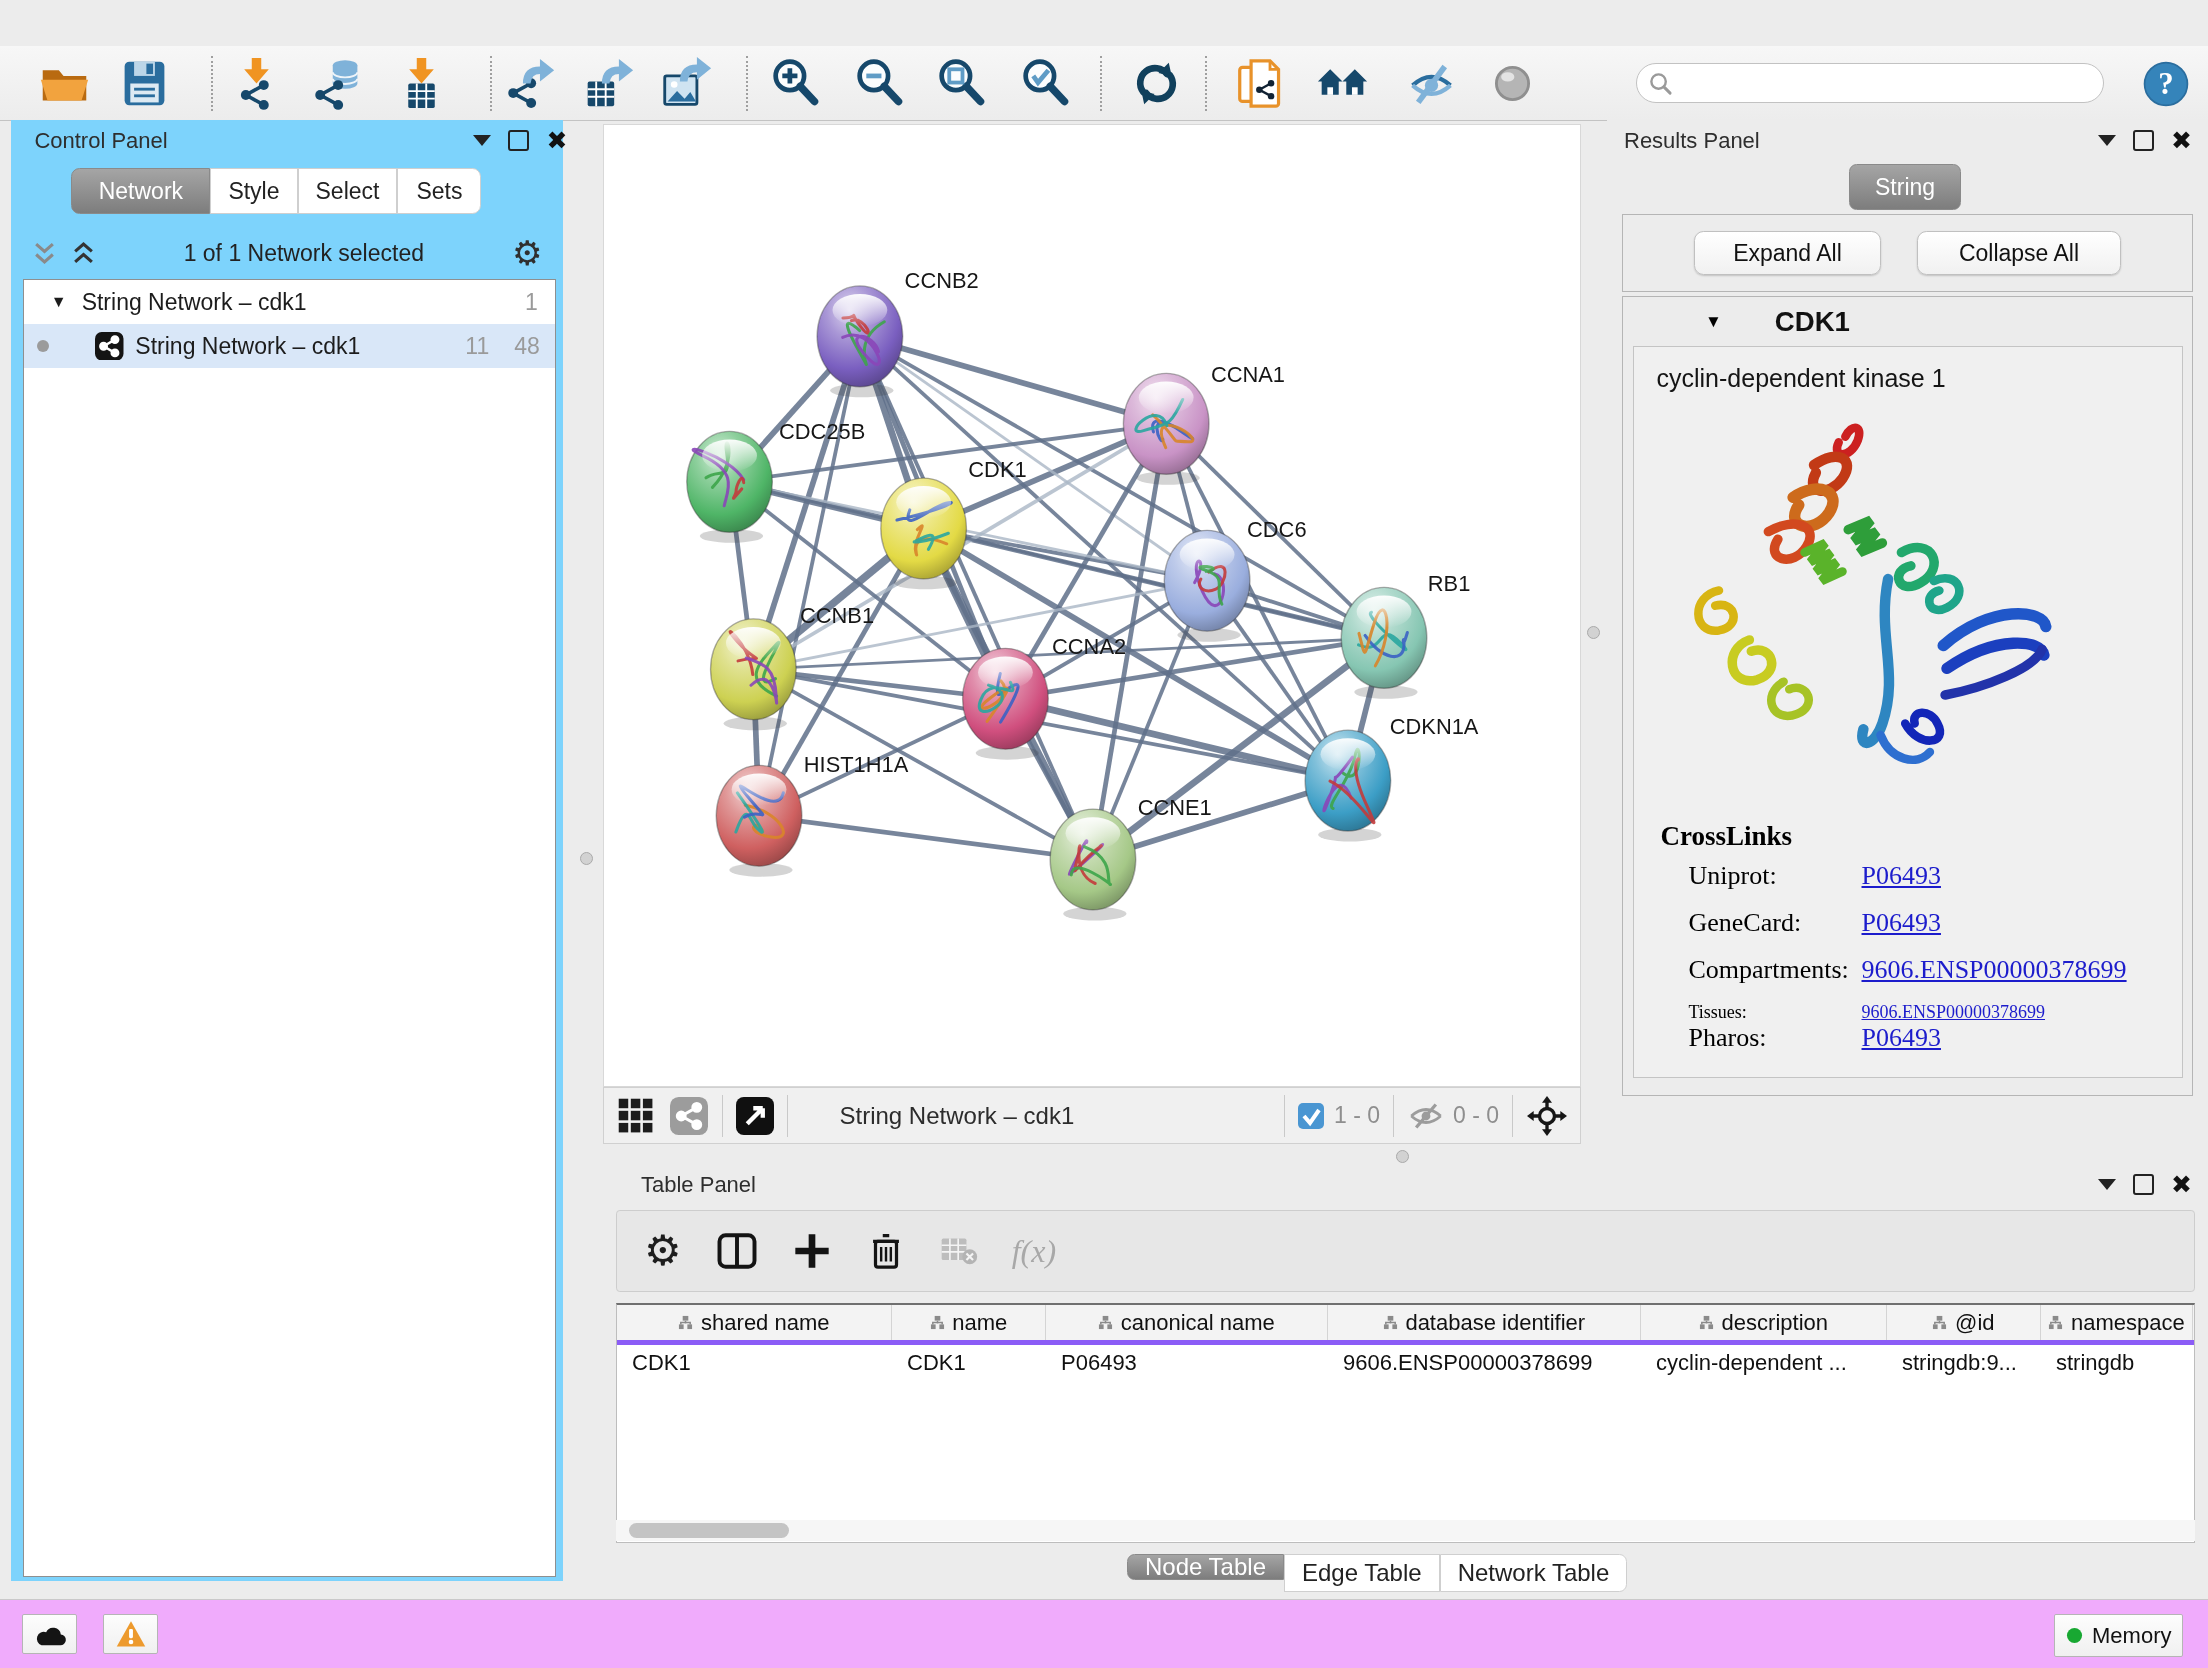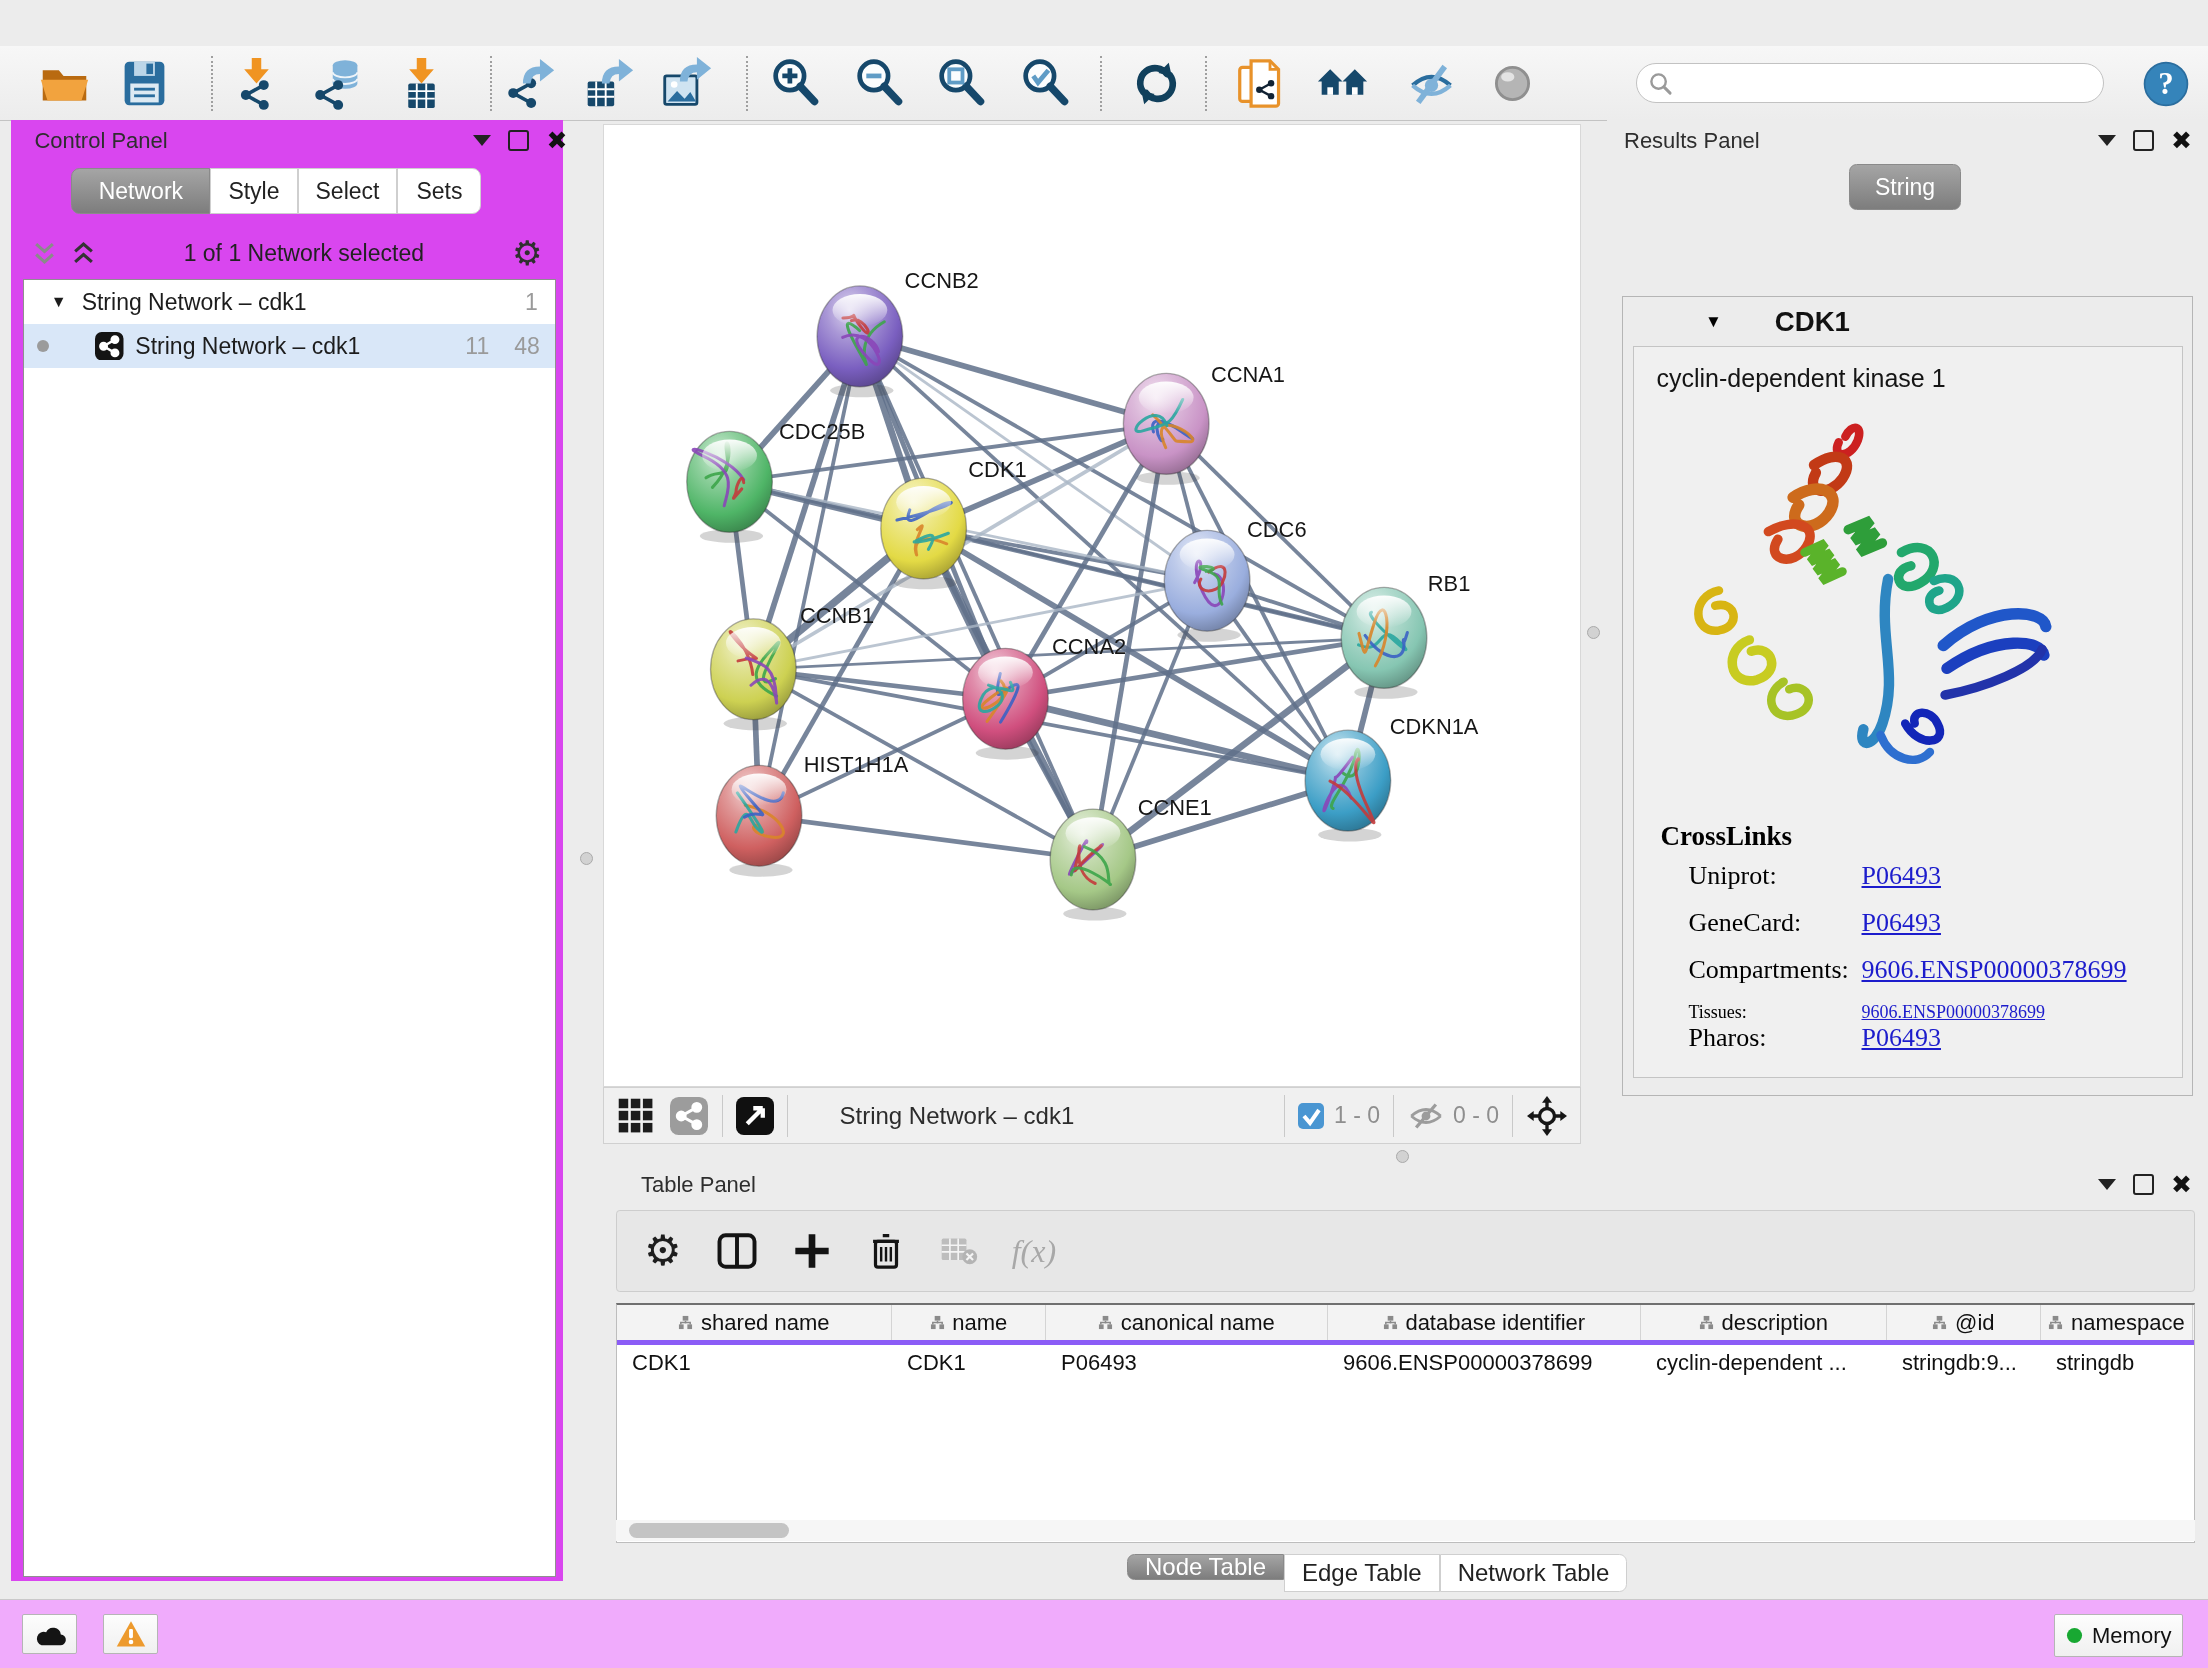--- a/index.html
+++ b/index.html
@@ -26,21 +26,21 @@
   
   .phead{font-size:22px;color:#2e2e2e;}
   .phbtns{display:flex;align-items:center;gap:17px;}
   .ph-caret{width:0;height:0;border-left:9.5px solid transparent;border-right:9.5px solid transparent;border-top:11.4px solid #222;}
   .ph-float{width:17px;height:17px;border:2.9px solid #222;border-radius:2.9px;}
   .ph-close{font-size:25px;font-weight:bold;color:#111;line-height:17px;font-family:"DejaVu Sans",sans-serif;}
   .segtab{display:inline-flex;align-items:center;justify-content:center;height:46px;
     background:#fff;border:1px solid #cfcfcf;font-size:23px;color:#222;cursor:pointer;box-sizing:border-box;padding:8px 17px;}
   .segtab.active{background:linear-gradient(#a5a5a5,#7d7d7d);color:#fff;border-color:#8a8a8a;}
   
-  .cpanel{left:11.4px;top:120px;width:552px;height:1461px;background:#d946ef;}
+  .cpanel{left:11.4px;top:120px;width:552px;height:1461px;background:#7dd3fc;}
   .treewrap{left:11.4px;top:159px;width:533px;height:1298px;background:#fff;border:1.9px solid #8f8f8f;box-sizing:border-box;}
   .trow{position:relative;height:44px;display:flex;align-items:center;font-size:23px;color:#1c1c1c;}
   .trow .cnt{color:#9a9a9a;}
   .trow.sel{background:#d9e7f8;}
   
   .canvas{left:603px;top:124px;width:978px;height:963px;background:#fff;border:1px solid #d8d8d8;box-sizing:border-box;}
   .netbar{left:603px;top:1087px;width:978px;height:57px;background:#f0f0f0;
     border:1px solid #d0d0d0;box-sizing:border-box;display:flex;align-items:center;}
   .nbsep{width:0;height:42px;border-left:1px solid #c9c9c9;margin:0 13.3px;}
   .nbtxt{font-size:24px;color:#2c2c2c;}
@@ -632,20 +632,28 @@
     <div class="abs" style="left:17px;top:7.6px"><span class="phead">Results Panel</span></div>
     <div class="abs phbtns" style="left:491px;top:9.5px">
       <div class="ph-caret"></div>
       <div class="ph-float"></div>
       <div class="ph-close">✖</div>
     </div>
     <div class="abs segtab active" style="left:242px;top:44px;border-radius:7.6px;padding:0 25px">
         <span>String</span>
       </div>
 
+    <div class="abs rbox" style="left:15px;top:94px;width:571px;height:78px;display:flex;align-items:center;justify-content:center;gap:36px">
+      <div class="btn" style="width:185px;height:42px">
+          <span>Expand All</span>
+        </div>
+      <div class="btn" style="width:202px;height:42px">
+          <span>Collapse All</span>
+        </div>
+    </div>
 
     <div class="abs rbox" style="left:15px;top:176px;width:571px;height:800px">
       <div style="height:49px;display:flex;align-items:center">
         <span style="margin-left:82px;font-size:17px">▼</span>
         <span style="margin-left:53px;font-size:27.6px;font-weight:bold;color:#111">CDK1</span>
       </div>
       <div style="margin:0 9.5px;height:732px;background:#f0f0f0;border:1px solid #c4c4c4;box-sizing:border-box;position:relative">
         <div style="position:absolute;left:23px;top:17px;font-size:25px;color:#151515">cyclin-dependent kinase 1</div>
         <div style="position:absolute;left:28.5px;top:63px">
           <svg width="418" height="380" viewBox="0 0 440 400">

